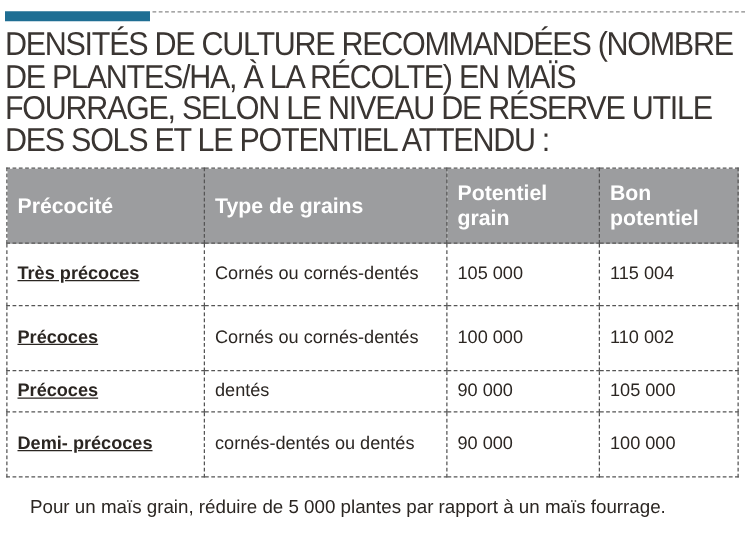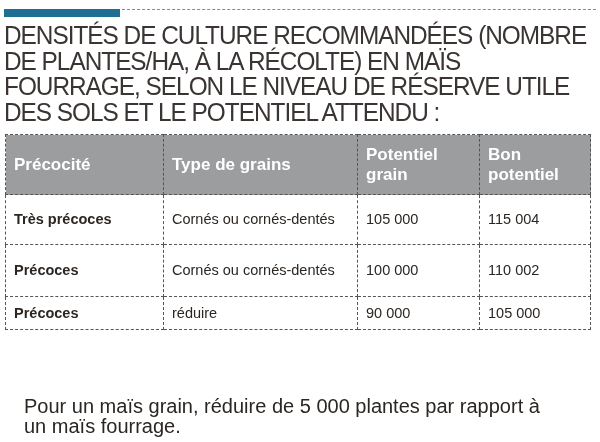--- a/index.html
+++ b/index.html
@@ -4,27 +4,27 @@
 <style>
   html, body { margin: 0; padding: 0; background: #ffffff; }
   body { width: 600px; height: 442px; position: relative; overflow: hidden; font-family: "Liberation Sans", "DejaVu Sans", sans-serif; color: #2b2622; }
   .top-rule { position: absolute; left: 4px; top: 9px; width: 116px; height: 8px; background: #1f6e93; }
   .top-dash { position: absolute; left: 122px; top: 9px; right: 4px; border-top: 1px dashed #8a8a8a; }
   .title { position: absolute; left: 4px; top: 23px; width: 592px; margin: 0; font-family: "Liberation Sans Narrow", "Liberation Sans", sans-serif; font-weight: normal; font-size: 26.5px; line-height: 25.5px; letter-spacing: -1.1px; color: #3a3532; text-transform: uppercase; transform: scaleX(0.92); transform-origin: left top; width: 640px; }
   table.density { position: absolute; left: 5px; top: 134px; width: 585px; border-collapse: collapse; table-layout: fixed; }
   table.density th, table.density td { border: 1px dashed #555; padding: 0 0 0 8px; text-align: left; vertical-align: middle; }
   table.density thead th { background: #9c9d9f; color: #ffffff; font-weight: bold; font-size: 17px; line-height: 20px; height: 59px; }
   table.density tbody td { font-size: 14.5px; line-height: 19px; color: #2b2622; }
-  table.density tbody td.pre { font-weight: bold; }
+  table.density tbody td.pre { font-weight: bold; text-decoration: underline; }
   tr.r1 td { height: 49px; }
   tr.r2 td { height: 51px; }
   tr.r3 td { height: 32px; }
   tr.r4 td { height: 51px; }
   col.c1 { width: 158px; } col.c2 { width: 194px; } col.c3 { width: 122px; } col.c4 { width: 111px; }
-  .note { position: absolute; left: 24px; top: 396px; width: 520px; margin: 0; font-size: 20px; line-height: 20px; color: #2b2622; }
+  .note { position: absolute; left: 24px; top: 396px; width: 520px; margin: 0; font-size: 15px; line-height: 20px; color: #2b2622; }
 </style>
 </head>
 <body>
 
 <div class="top-rule"></div>
 <div class="top-dash"></div>
 
 <h1 class="title">DENSITÉS DE CULTURE RECOMMANDÉES (NOMBRE DE PLANTES/HA, À LA RÉCOLTE) EN MAÏS FOURRAGE, SELON LE NIVEAU DE RÉSERVE UTILE DES SOLS ET LE POTENTIEL ATTENDU :</h1>
 
 <table class="density">
@@ -50,20 +50,26 @@
       <td>115 004</td>
     </tr>
     <tr class="r2">
       <td class="pre">Précoces</td>
       <td>Cornés ou cornés-dentés</td>
       <td>100 000</td>
       <td>110 002</td>
     </tr>
     <tr class="r3">
       <td class="pre">Précoces</td>
-      <td>réduire</td>
+      <td>dentés</td>
       <td>90 000</td>
       <td>105 000</td>
+    </tr>
+    <tr class="r4">
+      <td class="pre">Demi- précoces</td>
+      <td>cornés-dentés ou dentés</td>
+      <td>90 000</td>
+      <td>100 000</td>
     </tr>
   </tbody>
 </table>
 
 <p class="note">Pour un maïs grain, réduire de 5 000 plantes par rapport à un maïs fourrage.</p>
 
 </body></html>

